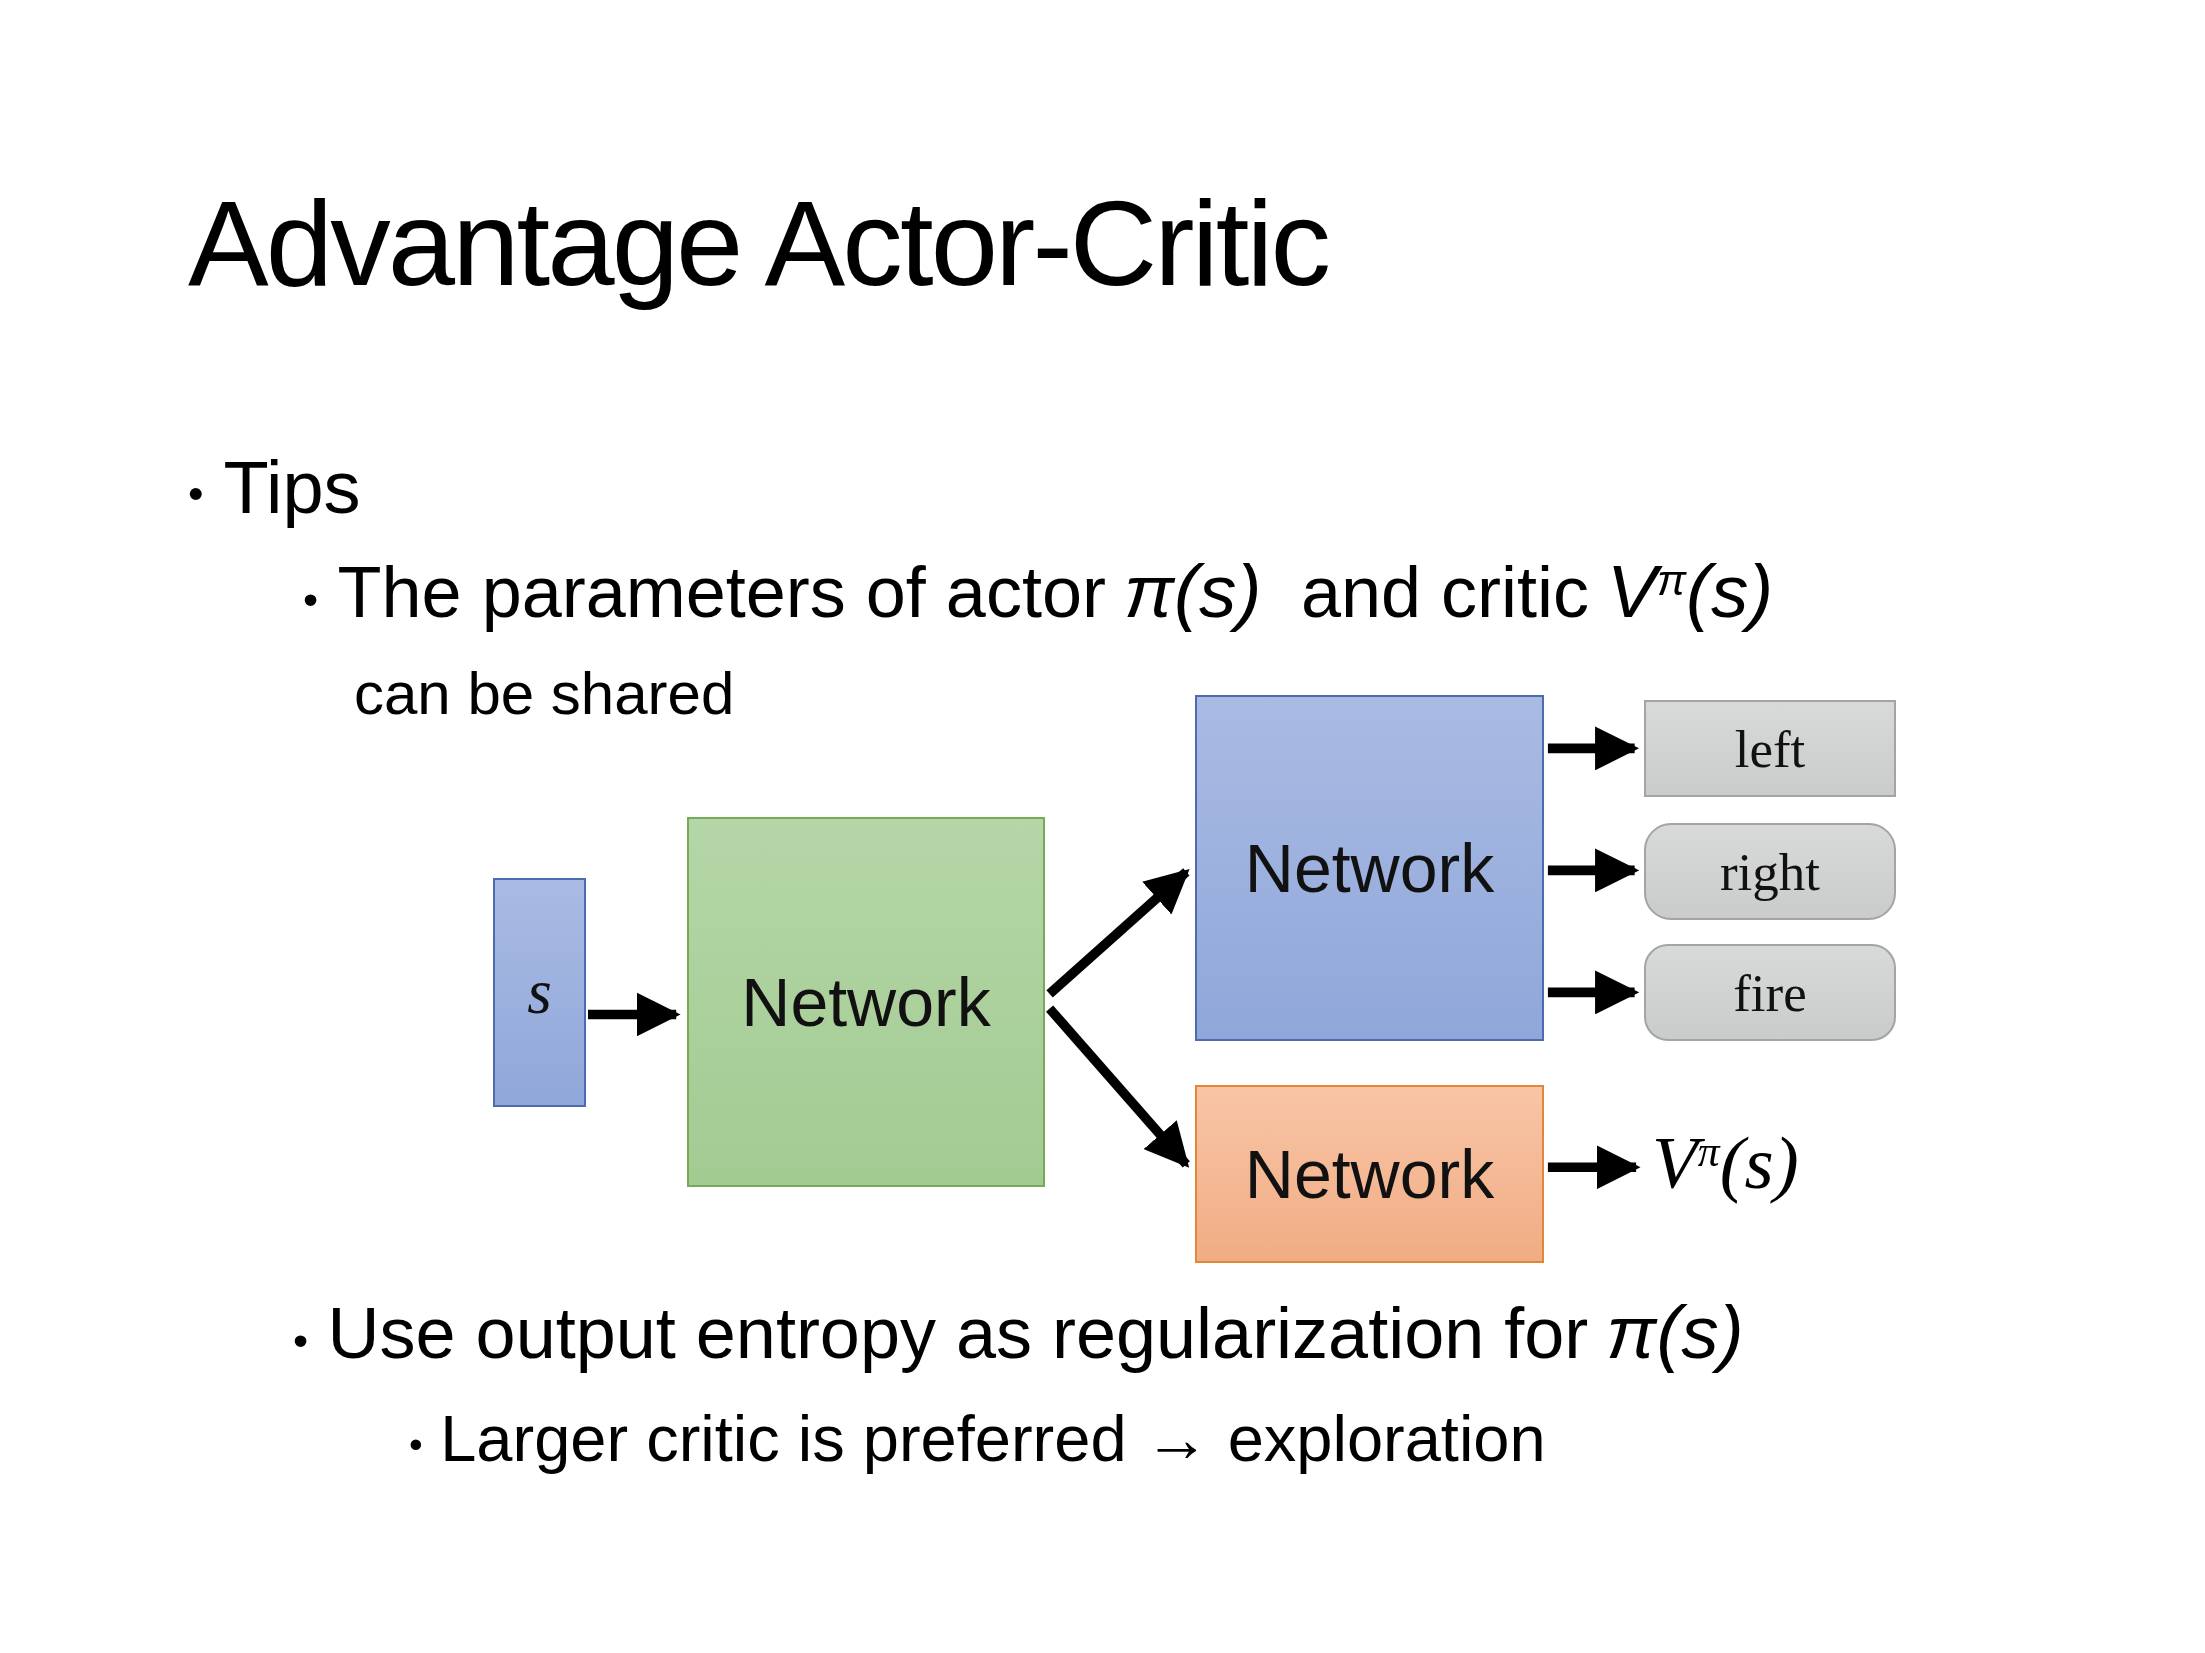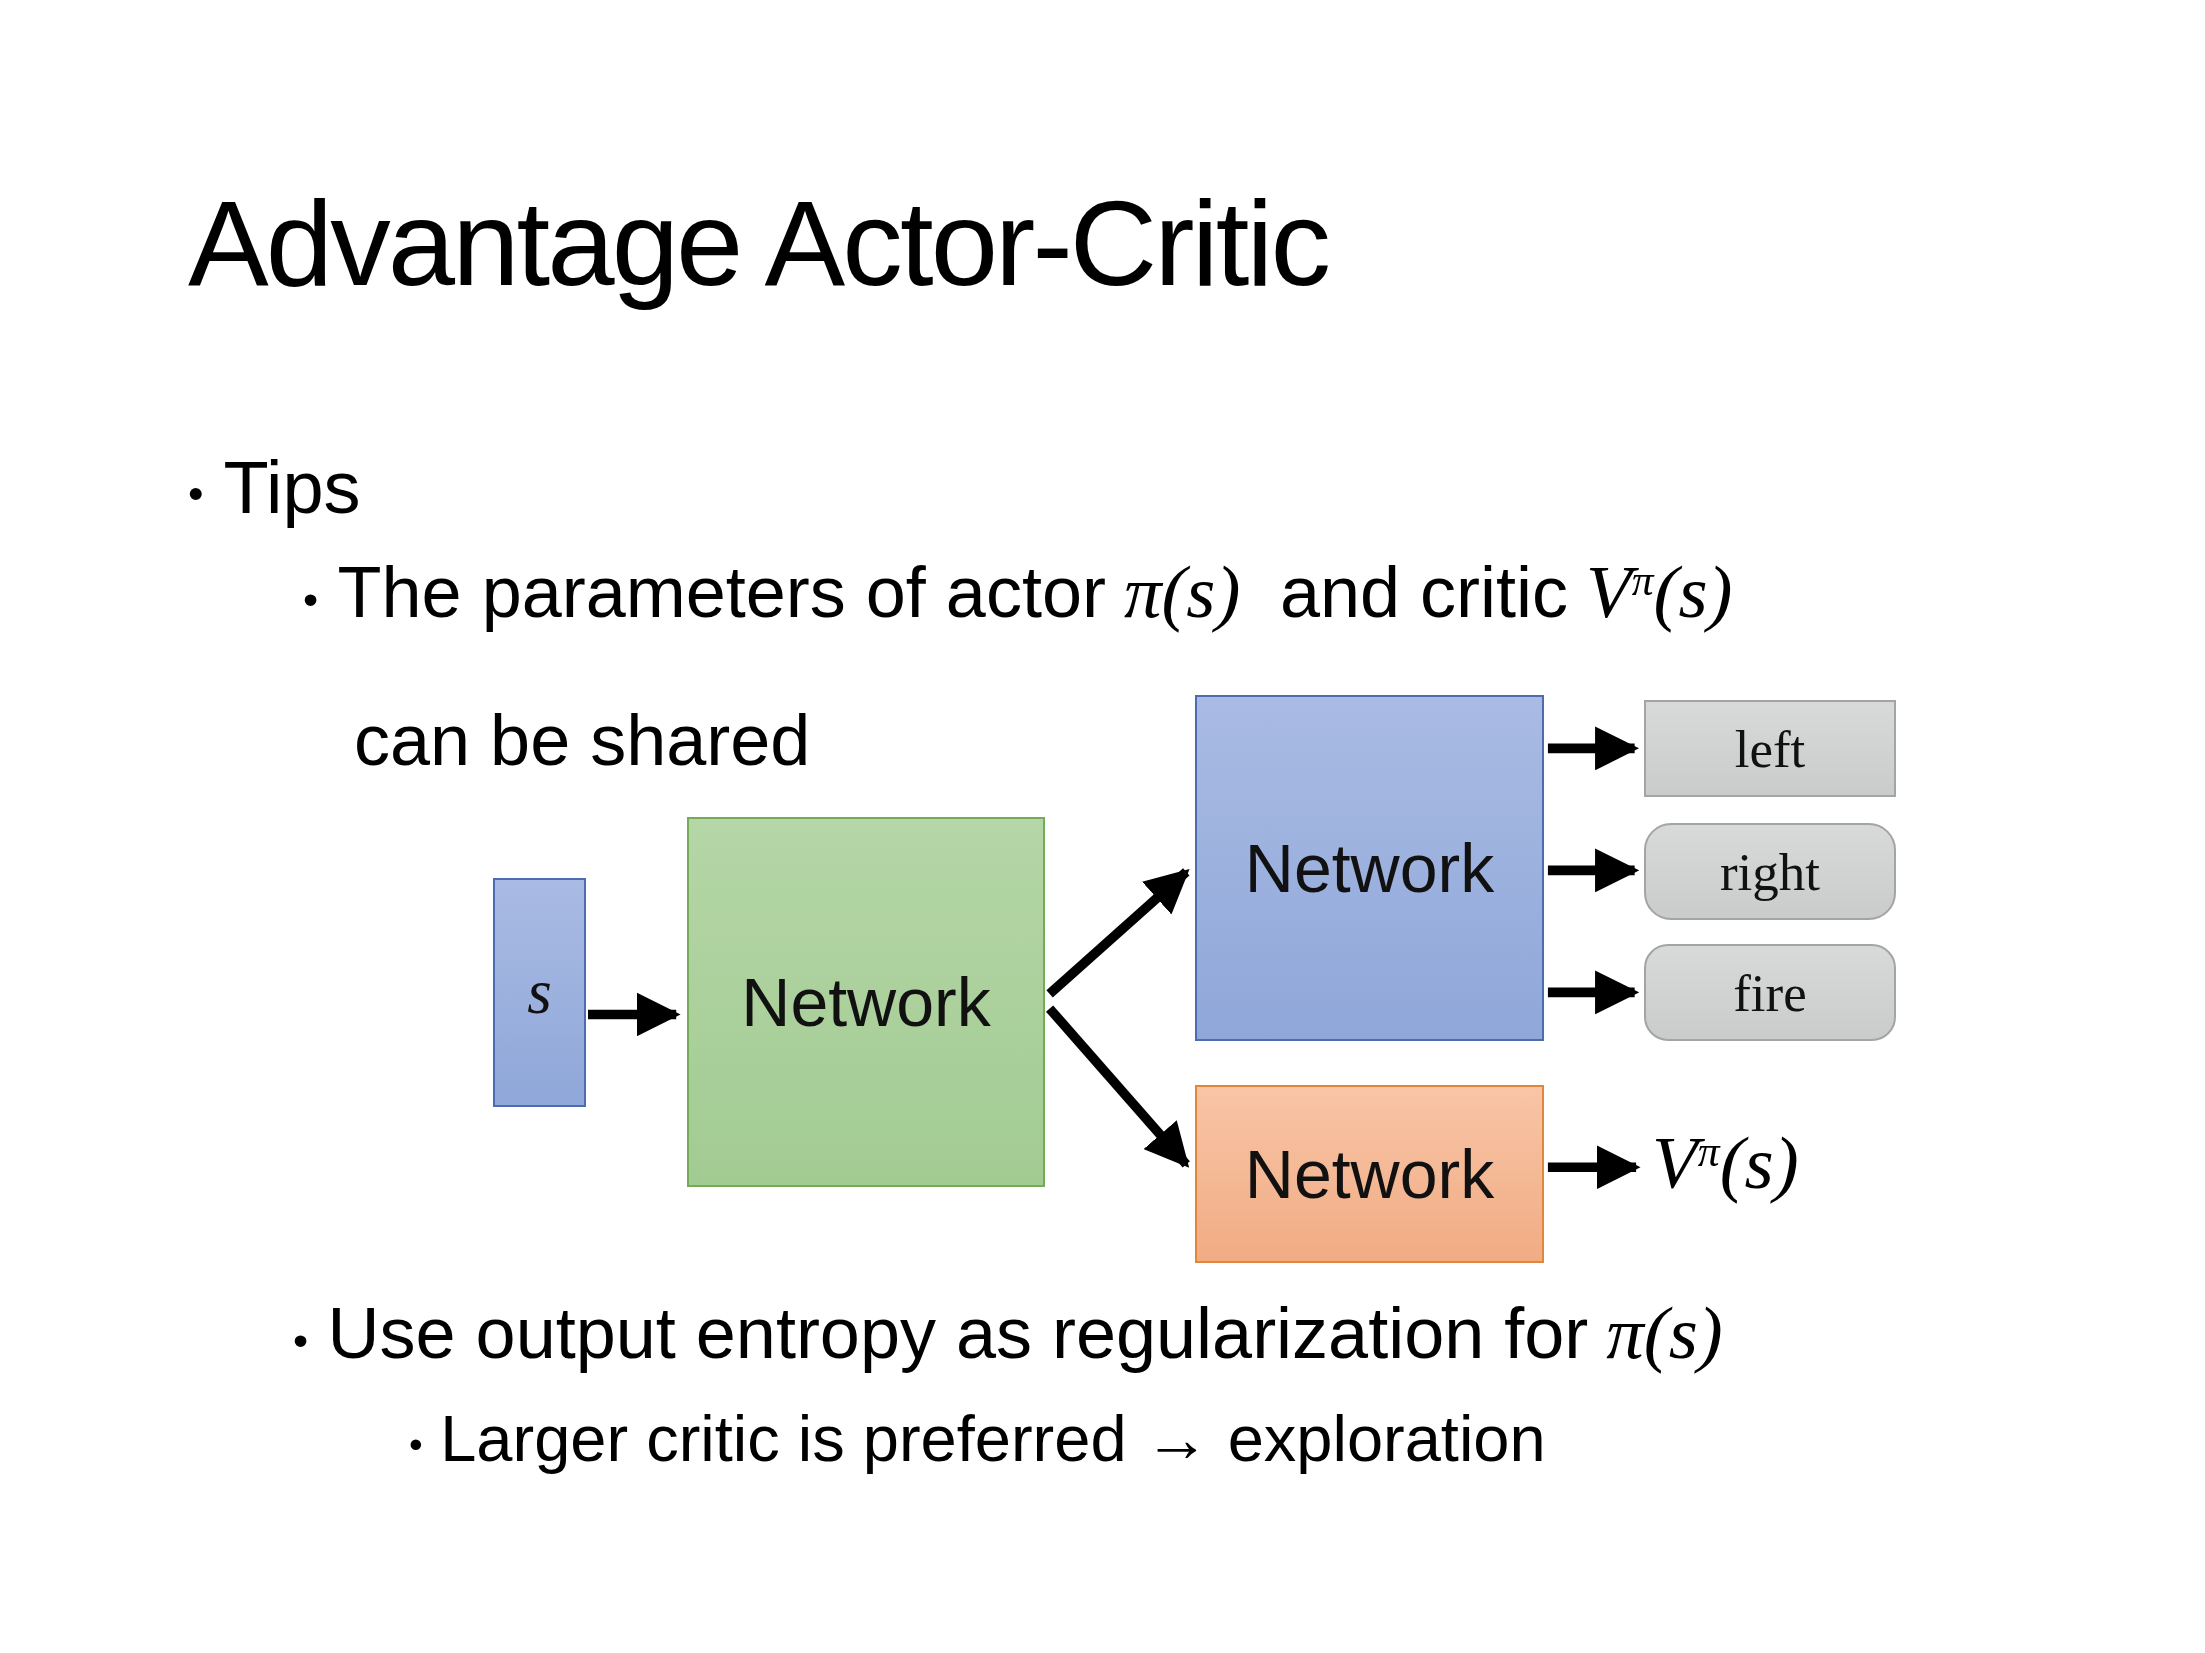--- a/index.html
+++ b/index.html
@@ -12,26 +12,26 @@
   
   .title{
     position:absolute;left:184px;top:173px;
     font-size:121px;font-weight:400;letter-spacing:-2.9px;line-height:1.1;
     white-space:nowrap;color:#000;margin:4px;
   }
   .line{position:absolute;display:flex;align-items:baseline;white-space:nowrap;line-height:1.12;}
   .dot{font-size:.60em;margin-right:.45em;transform:translateY(-.08em);}
   .l1{left:188px;top:447px;font-size:74px;}
   .l2a{left:303px;top:550px;font-size:72px;}
-  .l2b{left:354px;top:660px;font-size:72px;margin-top:40px;}
+  .l2b{left:354px;top:660px;font-size:60px;}
   .l2c{left:293px;top:1291px;font-size:72px;}
   .l3{left:409px;top:1403px;font-size:65px;}
 
   .math{
-    font-family:Liberation Serif, serif;
+    font-family:Liberation Sans, sans-serif;
     font-style:italic;font-size:1.04em;
   }
   .math sup{
     font-size:.58em;font-style:italic;vertical-align:.5em;line-height:0;
   }
   .gap-sm{margin-left:.24em;}
   .gap-wide{margin-left:.55em;}
 
   
   .dbox{

